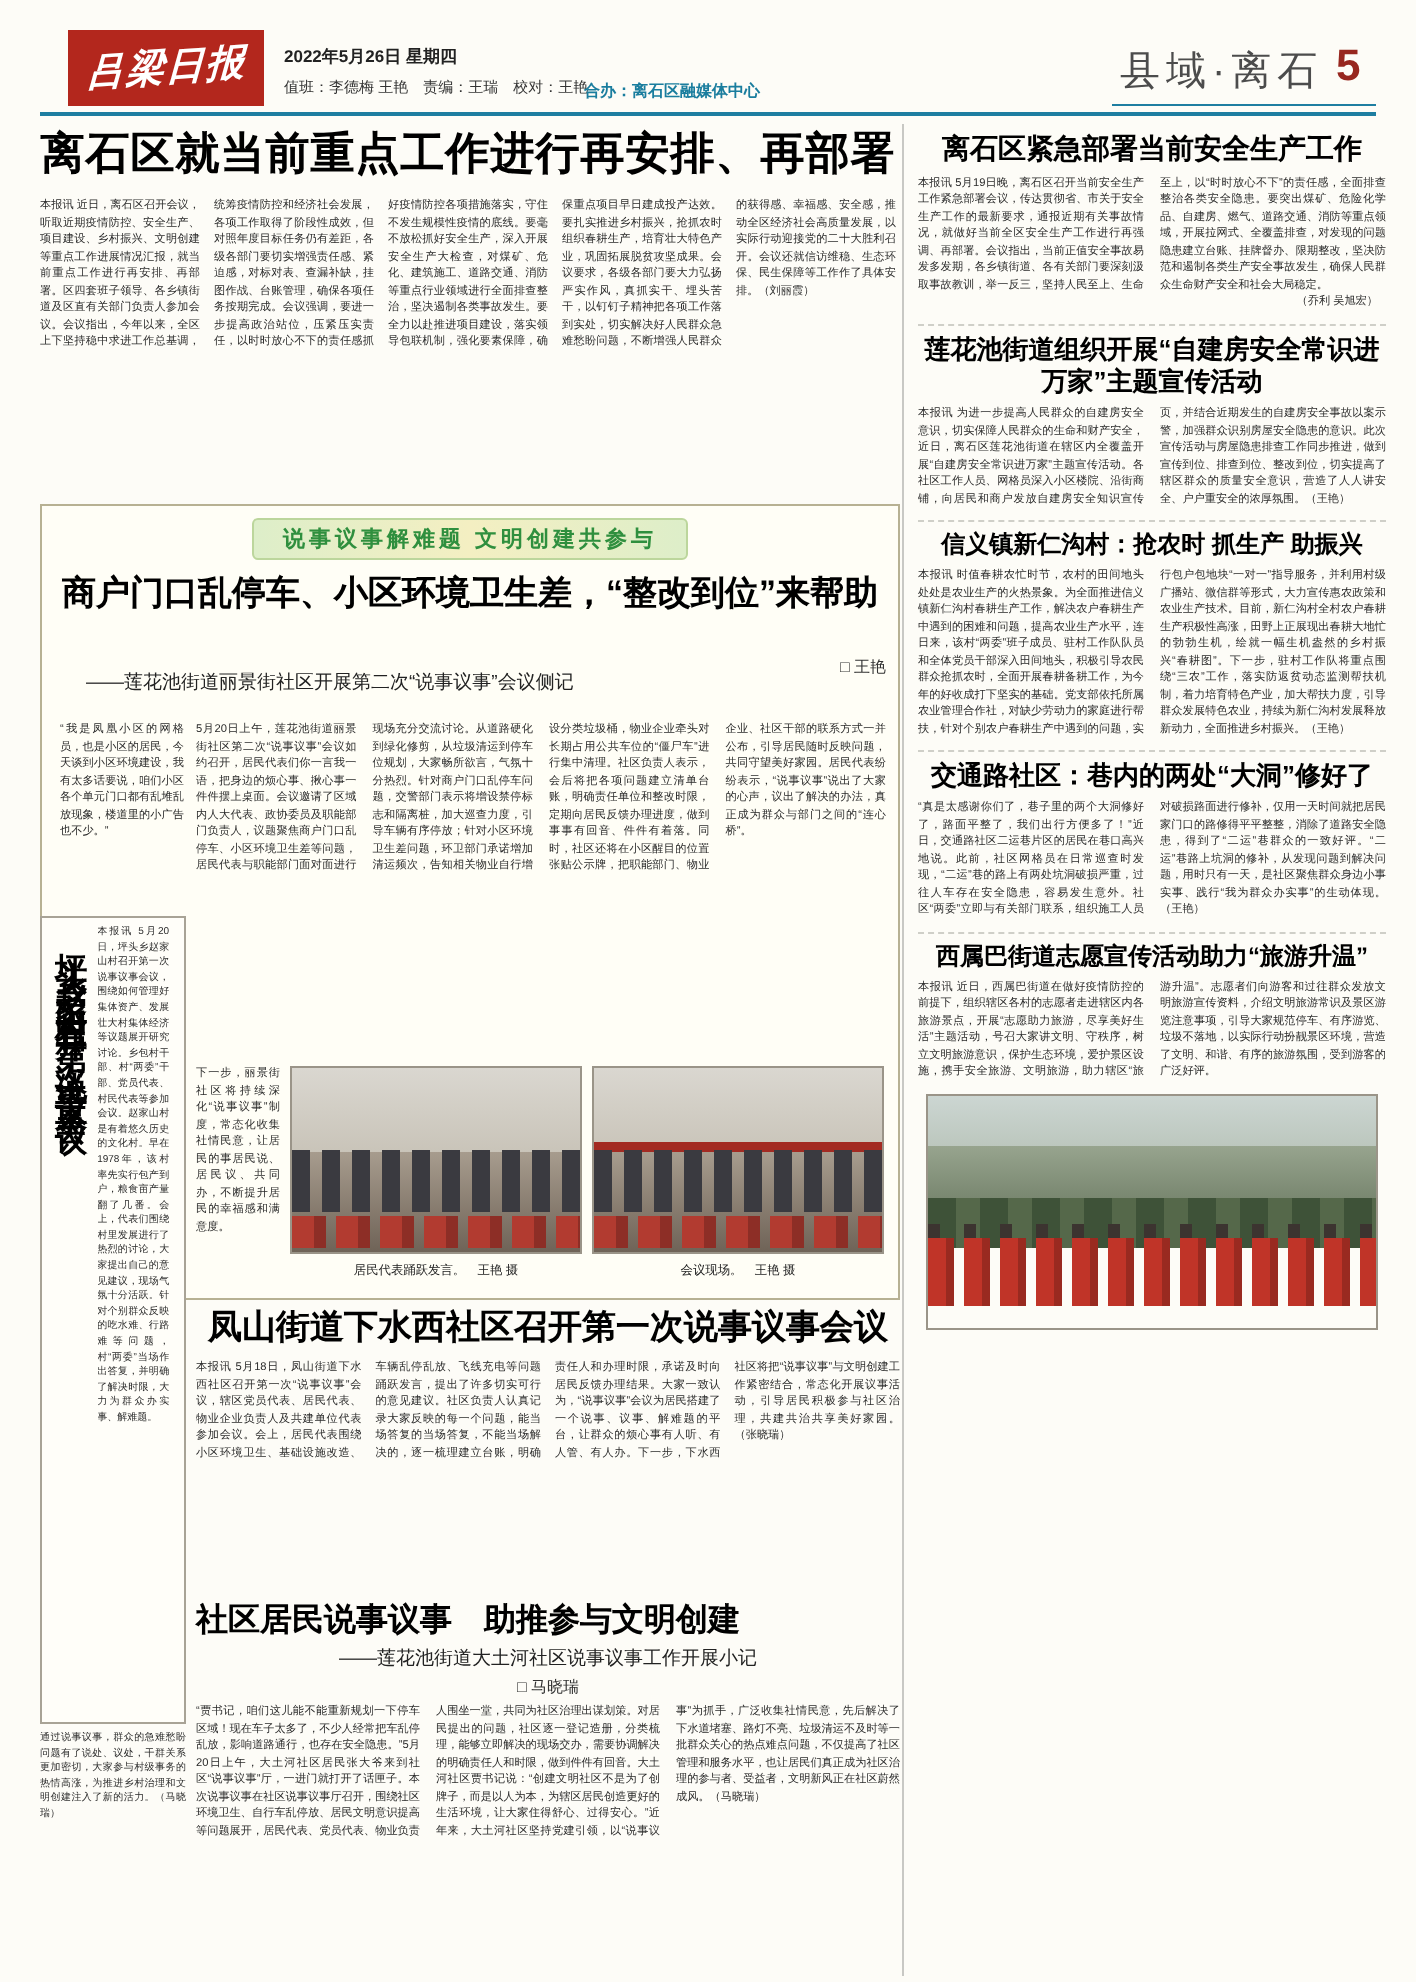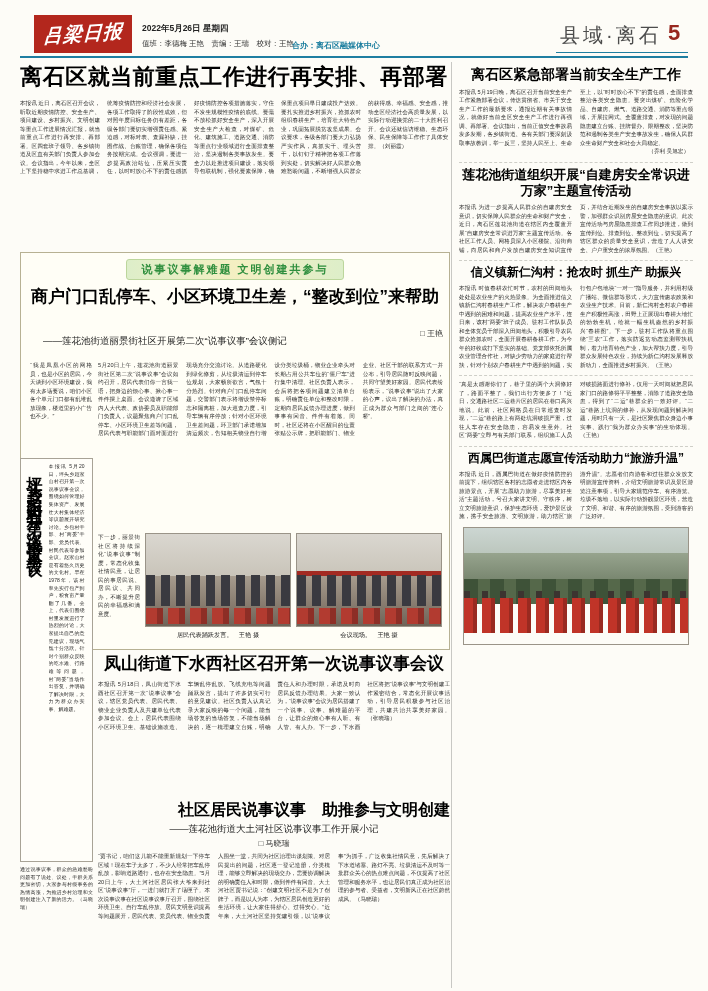--- a/index.html
+++ b/index.html
@@ -91,21 +91,21 @@
     writing-mode:vertical-lr; text-orientation:upright;
     font-size:16px; font-weight:900; color:#000; letter-spacing:5px; line-height:1.35;
     height:100%; flex:0 0 auto;
   }
   .left-box .smallbody { font-size:5px; width:36px; height:100%; }
   .left-cont { left:20px; top:866px; width:73px; height:122px; font-size:5px; }
   
   .fs-title { left:98px; top:652px; width:352px; text-align:center;
     font-size:17px; font-weight:900; color:#000; }
   .fs-body { left:98px; top:680px; width:352px; height:116px; column-count:4; column-gap:7px; }
-  .cm-title { left:98px; top:800px; width:352px; text-align:right;
+  .cm-title { left:98px; top:800px; width:352px; text-align:left;
     font-size:16px; font-weight:900; color:#000; }
   .cm-sub { left:98px; top:823px; width:352px; text-align:center; font-size:9.5px; color:#222; }
   .cm-byline { left:98px; top:838px; width:352px; text-align:center; font-size:8px; color:#333; }
   .cm-body { left:98px; top:852px; width:352px; height:134px; column-count:3; column-gap:8px; }
 </style>
 </head>
 <body>
 
 <div id="page">
 
@@ -132,20 +132,21 @@
     </div>
     <div class="r-article">
       <div class="r-title t2">莲花池街道组织开展“自建房安全常识进万家”主题宣传活动</div>
       <div class="r-body smallbody">本报讯 为进一步提高人民群众的自建房安全意识，切实保障人民群众的生命和财产安全，近日，离石区莲花池街道在辖区内全覆盖开展“自建房安全常识进万家”主题宣传活动。各社区工作人员、网格员深入小区楼院、沿街商铺，向居民和商户发放自建房安全知识宣传页，并结合近期发生的自建房安全事故以案示警，加强群众识别房屋安全隐患的意识。此次宣传活动与房屋隐患排查工作同步推进，做到宣传到位、排查到位、整改到位，切实提高了辖区群众的质量安全意识，营造了人人讲安全、户户重安全的浓厚氛围。（王艳）</div>
     </div>
     <div class="r-article">
       <div class="r-title t3">信义镇新仁沟村：抢农时 抓生产 助振兴</div>
       <div class="r-body smallbody">本报讯 时值春耕农忙时节，农村的田间地头处处是农业生产的火热景象。为全面推进信义镇新仁沟村春耕生产工作，解决农户春耕生产中遇到的困难和问题，提高农业生产水平，连日来，该村“两委”班子成员、驻村工作队队员和全体党员干部深入田间地头，积极引导农民群众抢抓农时，全面开展春耕备耕工作，为今年的好收成打下坚实的基础。党支部依托所属农业管理合作社，对缺少劳动力的家庭进行帮扶，针对个别农户春耕生产中遇到的问题，实行包户包地块“一对一”指导服务，并利用村级广播站、微信群等形式，大力宣传惠农政策和农业生产技术。目前，新仁沟村全村农户春耕生产积极性高涨，田野上正展现出春耕大地忙的勃勃生机，绘就一幅生机盎然的乡村振兴“春耕图”。下一步，驻村工作队将重点围绕“三农”工作，落实防返贫动态监测帮扶机制，着力培育特色产业，加大帮扶力度，引导群众发展特色农业，持续为新仁沟村发展释放新动力，全面推进乡村振兴。（王艳）</div>
     </div>
     <div class="r-article">
+      <div class="r-title t2">交通路社区：巷内的两处“大洞”修好了</div>
       <div class="r-body smallbody">“真是太感谢你们了，巷子里的两个大洞修好了，路面平整了，我们出行方便多了！”近日，交通路社区二运巷片区的居民在巷口高兴地说。此前，社区网格员在日常巡查时发现，“二运”巷的路上有两处坑洞破损严重，过往人车存在安全隐患，容易发生意外。社区“两委”立即与有关部门联系，组织施工人员对破损路面进行修补，仅用一天时间就把居民家门口的路修得平平整整，消除了道路安全隐患，得到了“二运”巷群众的一致好评。“二运”巷路上坑洞的修补，从发现问题到解决问题，用时只有一天，是社区聚焦群众身边小事实事、践行“我为群众办实事”的生动体现。（王艳）</div>
     </div>
     <div class="r-article">
       <div class="r-title t3">西属巴街道志愿宣传活动助力“旅游升温”</div>
       <div class="r-body smallbody">本报讯 近日，西属巴街道在做好疫情防控的前提下，组织辖区各村的志愿者走进辖区内各旅游景点，开展“志愿助力旅游，尽享美好生活”主题活动，号召大家讲文明、守秩序，树立文明旅游意识，保护生态环境，爱护景区设施，携手安全旅游、文明旅游，助力辖区“旅游升温”。志愿者们向游客和过往群众发放文明旅游宣传资料，介绍文明旅游常识及景区游览注意事项，引导大家规范停车、有序游览、垃圾不落地，以实际行动扮靓景区环境，营造了文明、和谐、有序的旅游氛围，受到游客的广泛好评。</div>
       <div class="photo photo-outdoor">
         <div class="layer sky"></div>
         <div class="layer mountain"></div>
         <div class="layer trees"></div>
         <div class="layer ground"></div>

